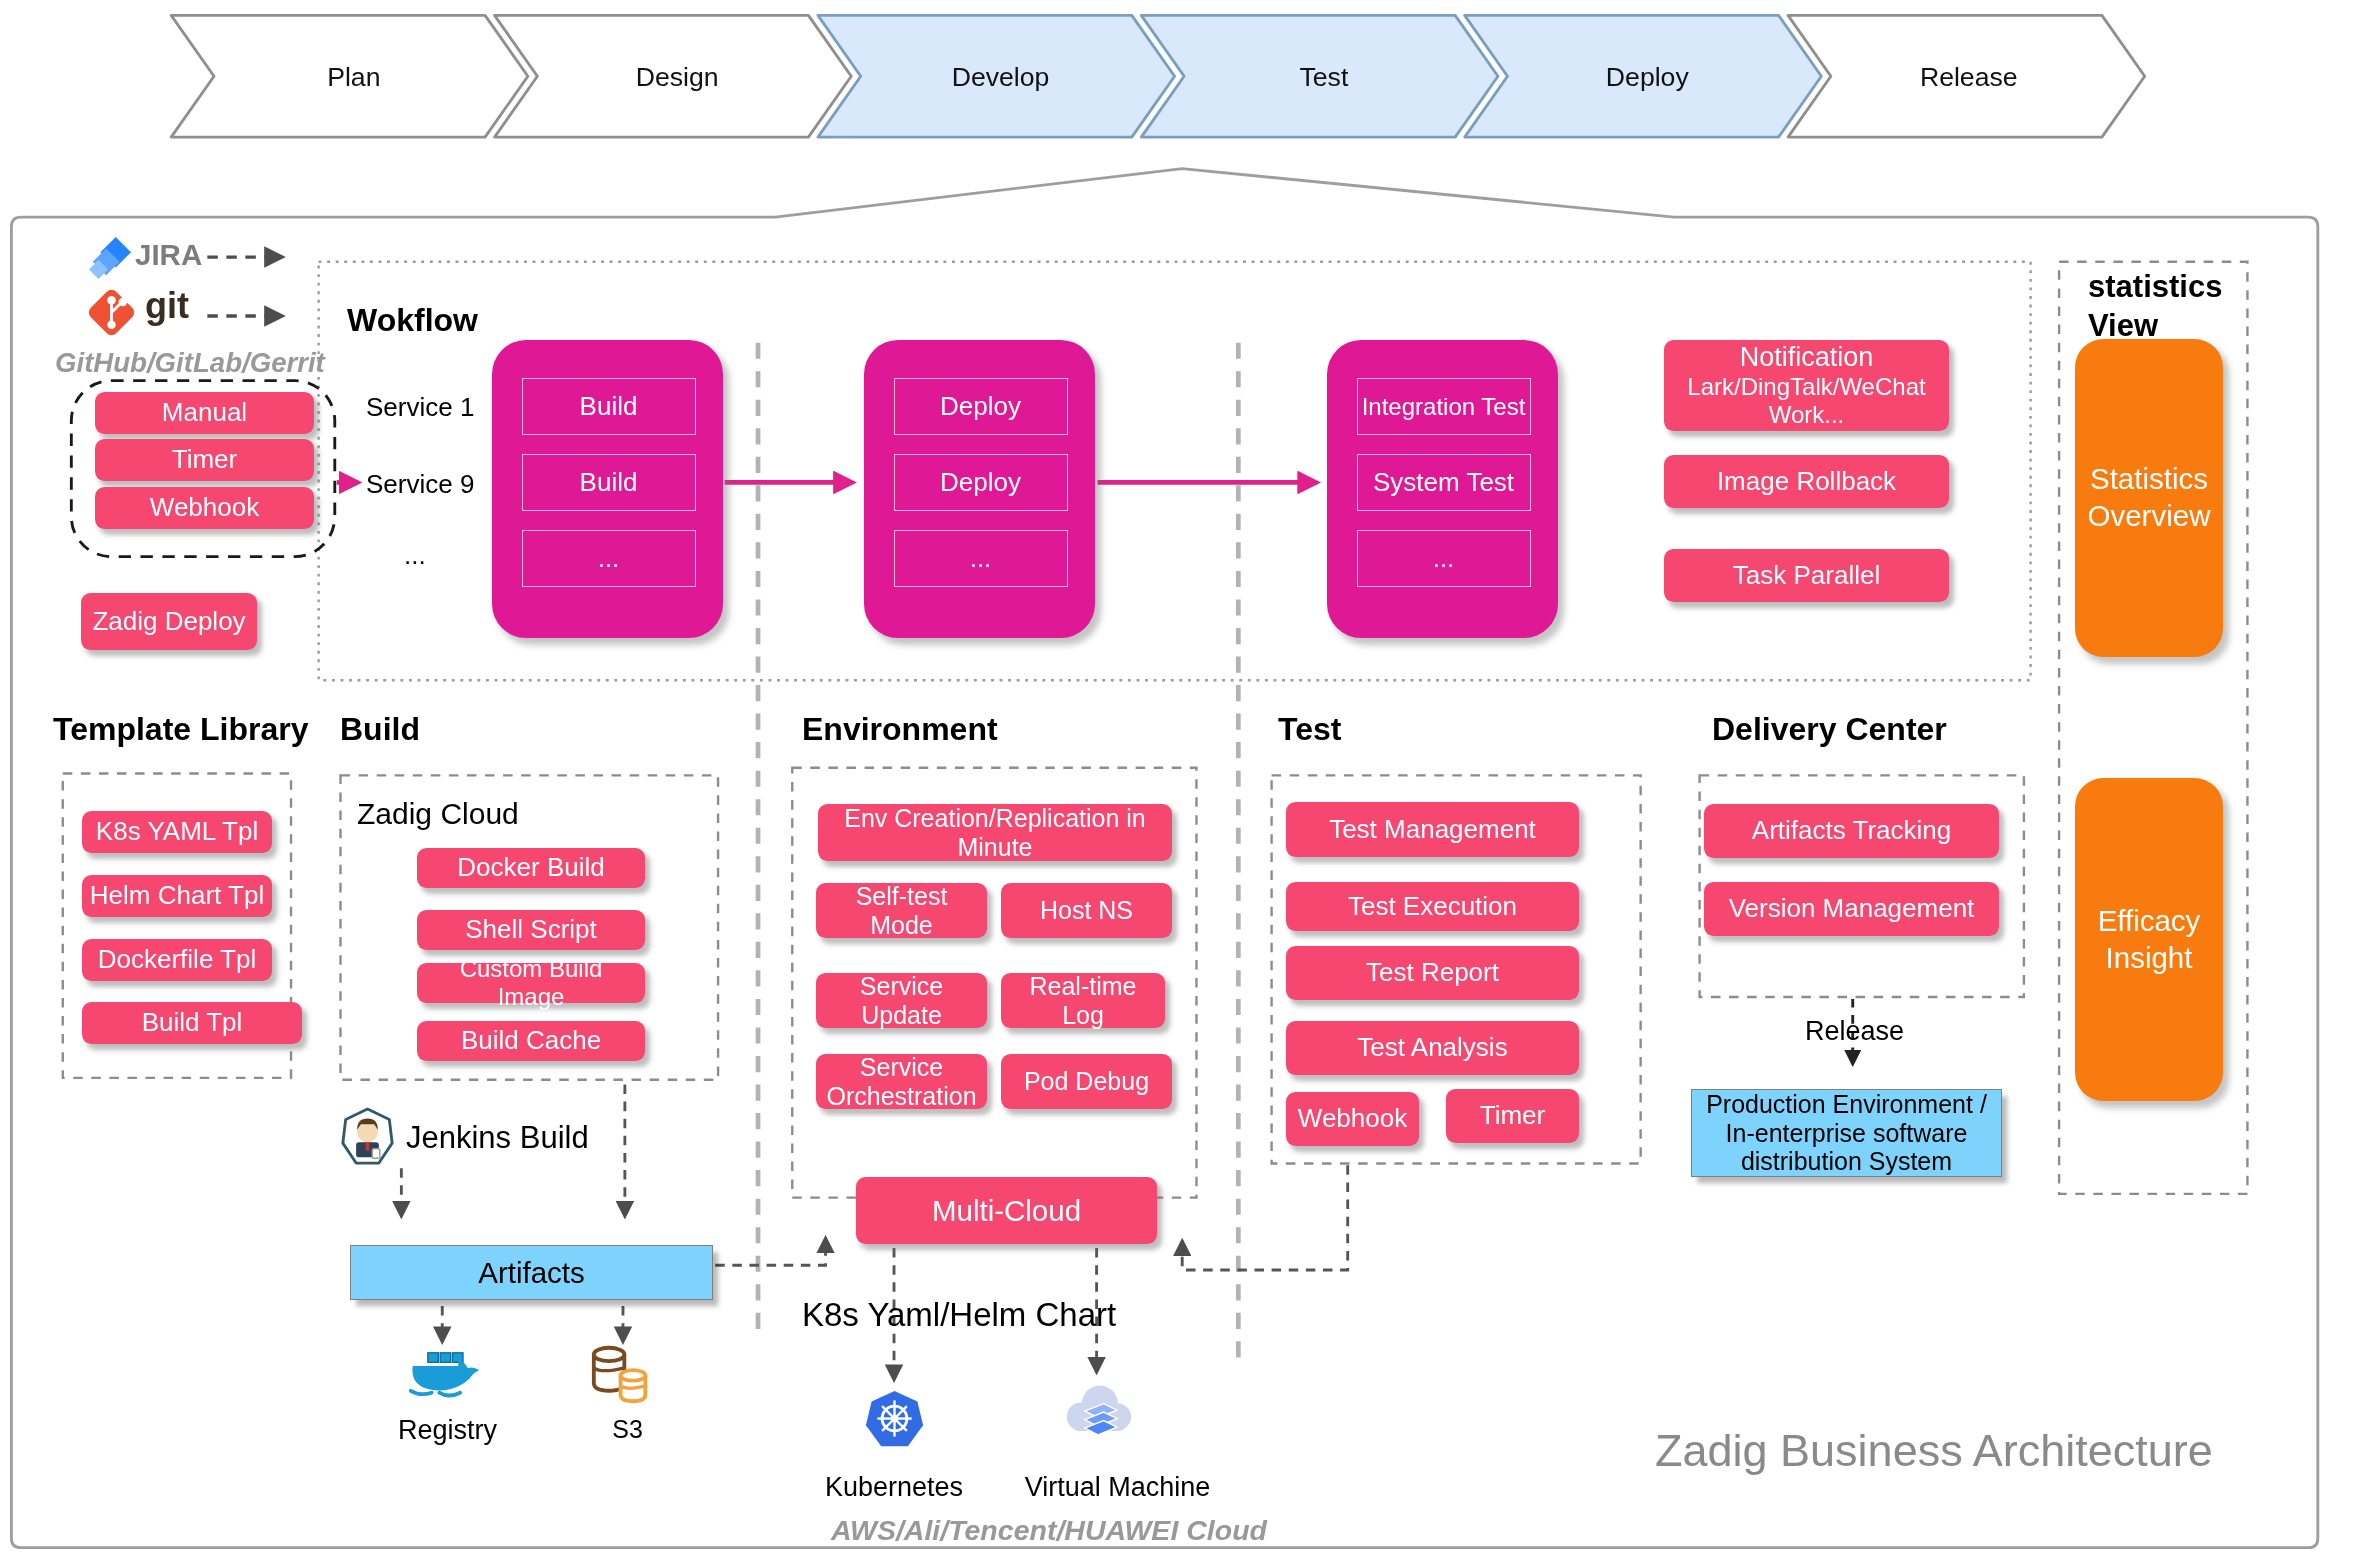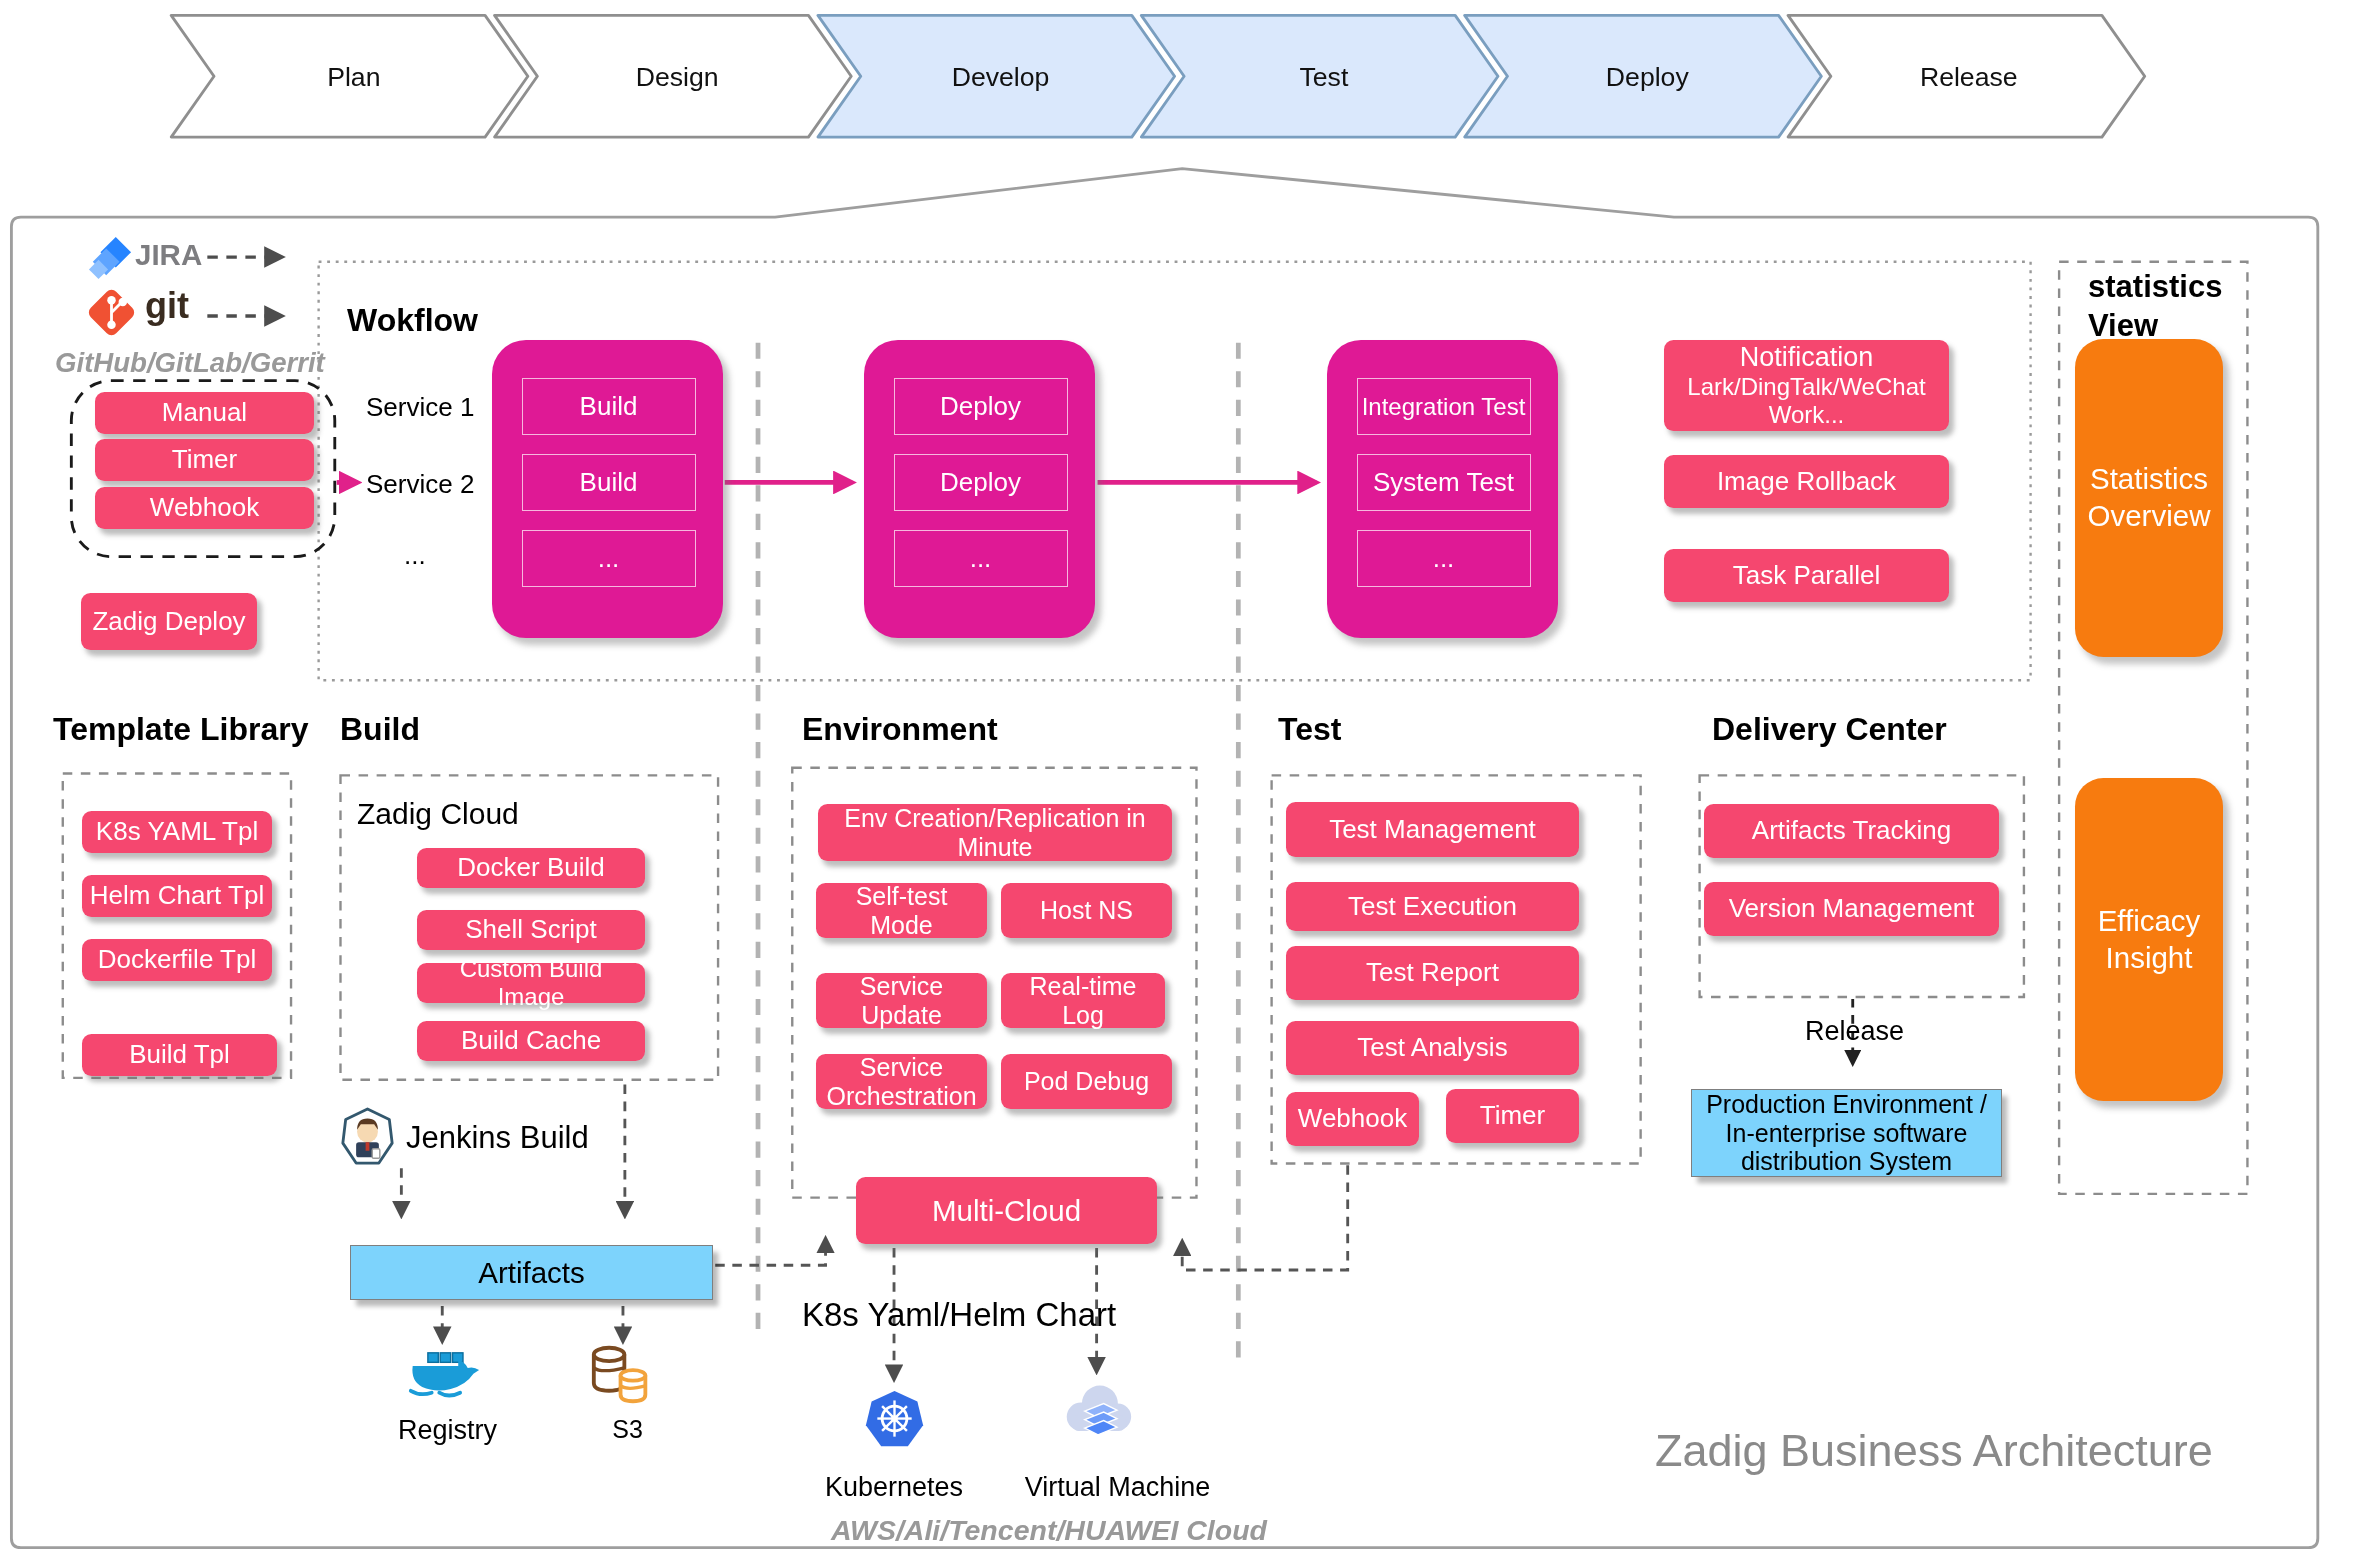--- a/index.html
+++ b/index.html
@@ -121,21 +121,21 @@
 
   <div class="pbtn" style="left:95px;top:392px;width:219px;height:42px;">Manual</div>
   <div class="pbtn" style="left:95px;top:439px;width:219px;height:42px;">Timer</div>
   <div class="pbtn" style="left:95px;top:487px;width:219px;height:42px;">Webhook</div>
 
   <div class="pbtn" style="left:81px;top:593px;width:176px;height:57px;">Zadig Deploy</div>
 
   <div class="abs" style="left:347px;top:302px;font-size:32px;font-weight:bold;">Wokflow</div>
 
   <div class="plain-label" style="left:366px;top:392px;">Service 1</div>
-  <div class="plain-label" style="left:366px;top:469px;">Service 2</div>
+  <div class="plain-label" style="left:366px;top:469px;">Service 9</div>
   <div class="plain-label" style="left:404px;top:540px;">...</div>
 
   <div class="wf-group" style="left:492px;top:340px;">
     <div class="wf-cell" style="top:38px;">Build</div>
     <div class="wf-cell" style="top:114px;">Build</div>
     <div class="wf-cell" style="top:190px;">...</div>
   </div>
 
   <div class="wf-group" style="left:864px;top:340px;">
     <div class="wf-cell" style="top:38px;">Deploy</div>
@@ -162,21 +162,21 @@
 
   <div class="sect-title" style="left:53px;top:711px;">Template Library</div>
   <div class="sect-title" style="left:340px;top:711px;">Build</div>
   <div class="sect-title" style="left:802px;top:711px;">Environment</div>
   <div class="sect-title" style="left:1278px;top:711px;">Test</div>
   <div class="sect-title" style="left:1712px;top:711px;">Delivery Center</div>
 
   <div class="pbtn" style="left:82px;top:811px;width:190px;height:42px;">K8s YAML Tpl</div>
   <div class="pbtn" style="left:82px;top:875px;width:190px;height:42px;">Helm Chart Tpl</div>
   <div class="pbtn" style="left:82px;top:939px;width:190px;height:42px;">Dockerfile Tpl</div>
-  <div class="pbtn" style="left:82px;top:1002px;width:195px;height:42px;margin-top:32px;">Build Tpl</div>
+  <div class="pbtn" style="left:82px;top:1002px;width:220px;height:42px;">Build Tpl</div>
 
   <div class="abs" style="left:357px;top:797px;font-size:30px;">Zadig Cloud</div>
   <div class="pbtn" style="left:417px;top:848px;width:228px;height:40px;">Docker Build</div>
   <div class="pbtn" style="left:417px;top:910px;width:228px;height:40px;">Shell Script</div>
   <div class="pbtn" style="left:417px;top:963px;width:228px;height:40px;font-size:24px;">Custom Build Image</div>
   <div class="pbtn" style="left:417px;top:1021px;width:228px;height:40px;">Build Cache</div>
 
   <svg class="abs" style="left:340px;top:1107px;" width="55" height="59" viewBox="0 0 58 62">
     <path d="M29 2 L52 13 L55 38 L41 59 L17 59 L3 38 L6 13 Z" fill="#fff" stroke="#33586e" stroke-width="3" stroke-linejoin="round"></path>
     <circle cx="29" cy="26" r="11" fill="#f6d9b2"></circle>

